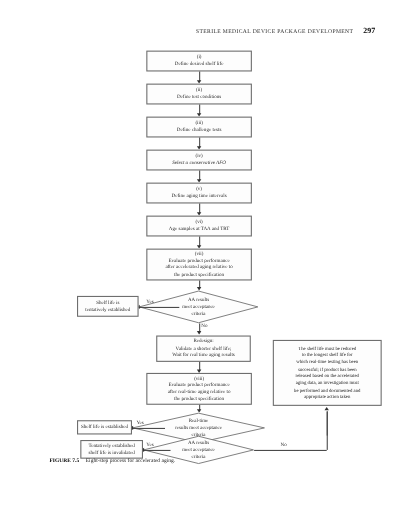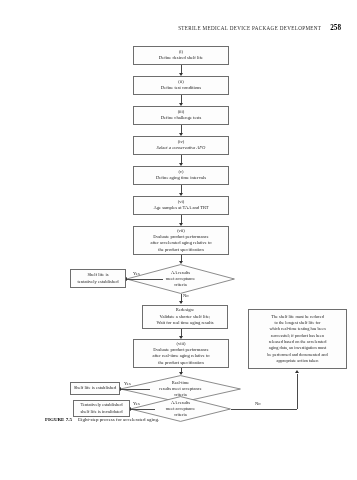--- a/index.html
+++ b/index.html
@@ -141,21 +141,21 @@
   #figure-caption .cap-text {
     color: #1c1c1c;
     white-space: nowrap;
   }
 </style>
 </head>
 <body>
 
 <div id="running-head">
   <span class="rh-title">STERILE MEDICAL DEVICE PACKAGE DEVELOPMENT</span>
-  <span class="rh-page">258</span>
+  <span class="rh-page">297</span>
 </div>
 
 <div class="node" style="left:133px; top:46px; width:96px; height:19px;">
   <span class="num">(i)</span>
   <span class="body">Define desired shelf life</span>
 </div>
 <div class="vline" style="left:180.5px; top:65px; height:9px;"></div>
 <div class="arrow-down" style="left:178.9px; top:72.5px;"></div>
 
 <div class="node" style="left:133px; top:76px; width:96px; height:19px;">

